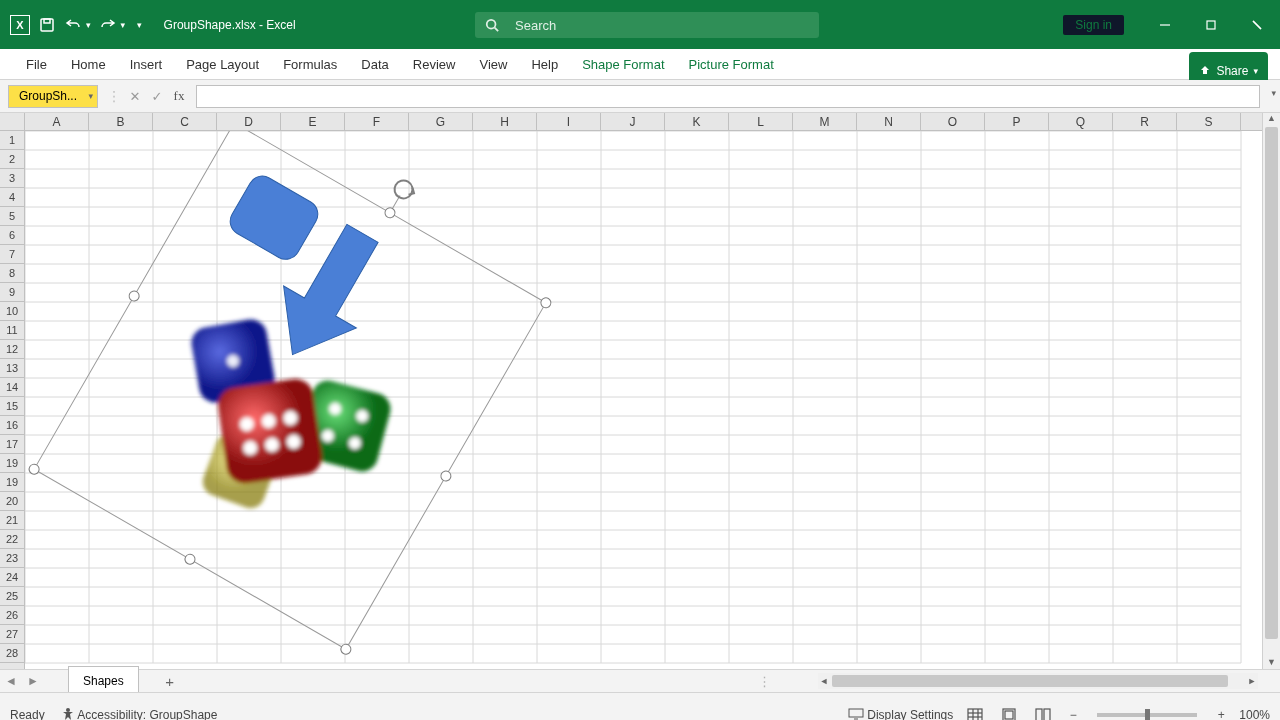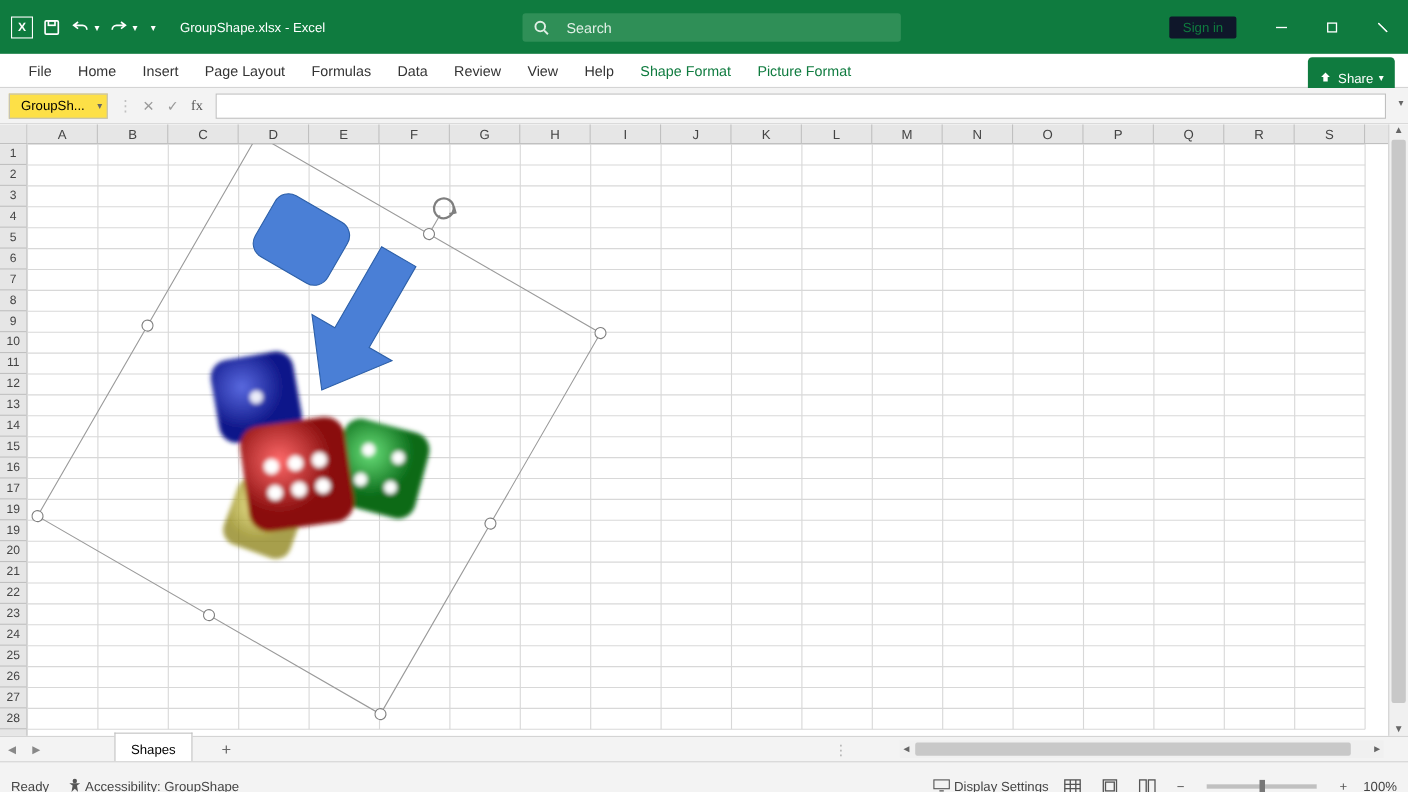--- a/index.html
+++ b/index.html
@@ -48,21 +48,21 @@
   .vscroll { position: absolute; right: 0; top: 0; width: 18px; bottom: 0; background: #f0f0f0; border-left: 1px solid #d0d0d0; }
   .vscroll .thumb { position: absolute; left: 2px; right: 2px; top: 14px; height: 512px; background: #c8c8c8; border-radius: 2px; }
   .vscroll .arrow { position: absolute; left: 0; right: 0; height: 12px; text-align: center; font-size: 9px; color: #666; }
 
   
   .shape-overlay { position: absolute; left: 25px; top: 18px; pointer-events: none; }
 
   
   .sheet-bar { height: 23px; background: #f3f3f3; border-top: 1px solid #d4d4d4; display: flex; align-items: center; font-size: 12px; position: relative; }
   .sheet-nav { width: 22px; text-align: center; color: #888; }
-  .sheet-tab { padding: 7px 14px; background: #fff; border: 1px solid #c0c0c0; border-bottom: 2px solid #0f7b3f; font-size: 12px; margin-left: 60px; }
+  .sheet-tab { padding: 7px 14px; background: #fff; border: 1px solid #c0c0c0; border-bottom: 2px solid #0f7b3f; font-size: 12px; margin-left: 24px; }
   .sheet-add { width: 26px; text-align: center; color: #666; font-size: 15px; margin-left: 18px; }
   .hscroll { position: absolute; right: 22px; top: 3px; width: 440px; height: 16px; background: #f0f0f0; }
   .hscroll .thumb { position: absolute; top: 2px; bottom: 2px; left: 14px; right: 30px; background: #c8c8c8; border-radius: 2px; }
   .hscroll .arrow { position: absolute; top: 0; width: 12px; text-align: center; font-size: 9px; color: #666; line-height: 16px; }
 
   
   .status-bar { height: 44px; background: #f3f3f3; border-top: 1px solid #d4d4d4; display: flex; align-items: center; font-size: 12px; color: #444; padding: 0 10px; position: relative; }
   .status-left { display: flex; align-items: center; gap: 16px; }
   .status-right { position: absolute; right: 10px; display: flex; align-items: center; gap: 10px; }
   .view-btn { width: 24px; height: 20px; display: flex; align-items: center; justify-content: center; }

